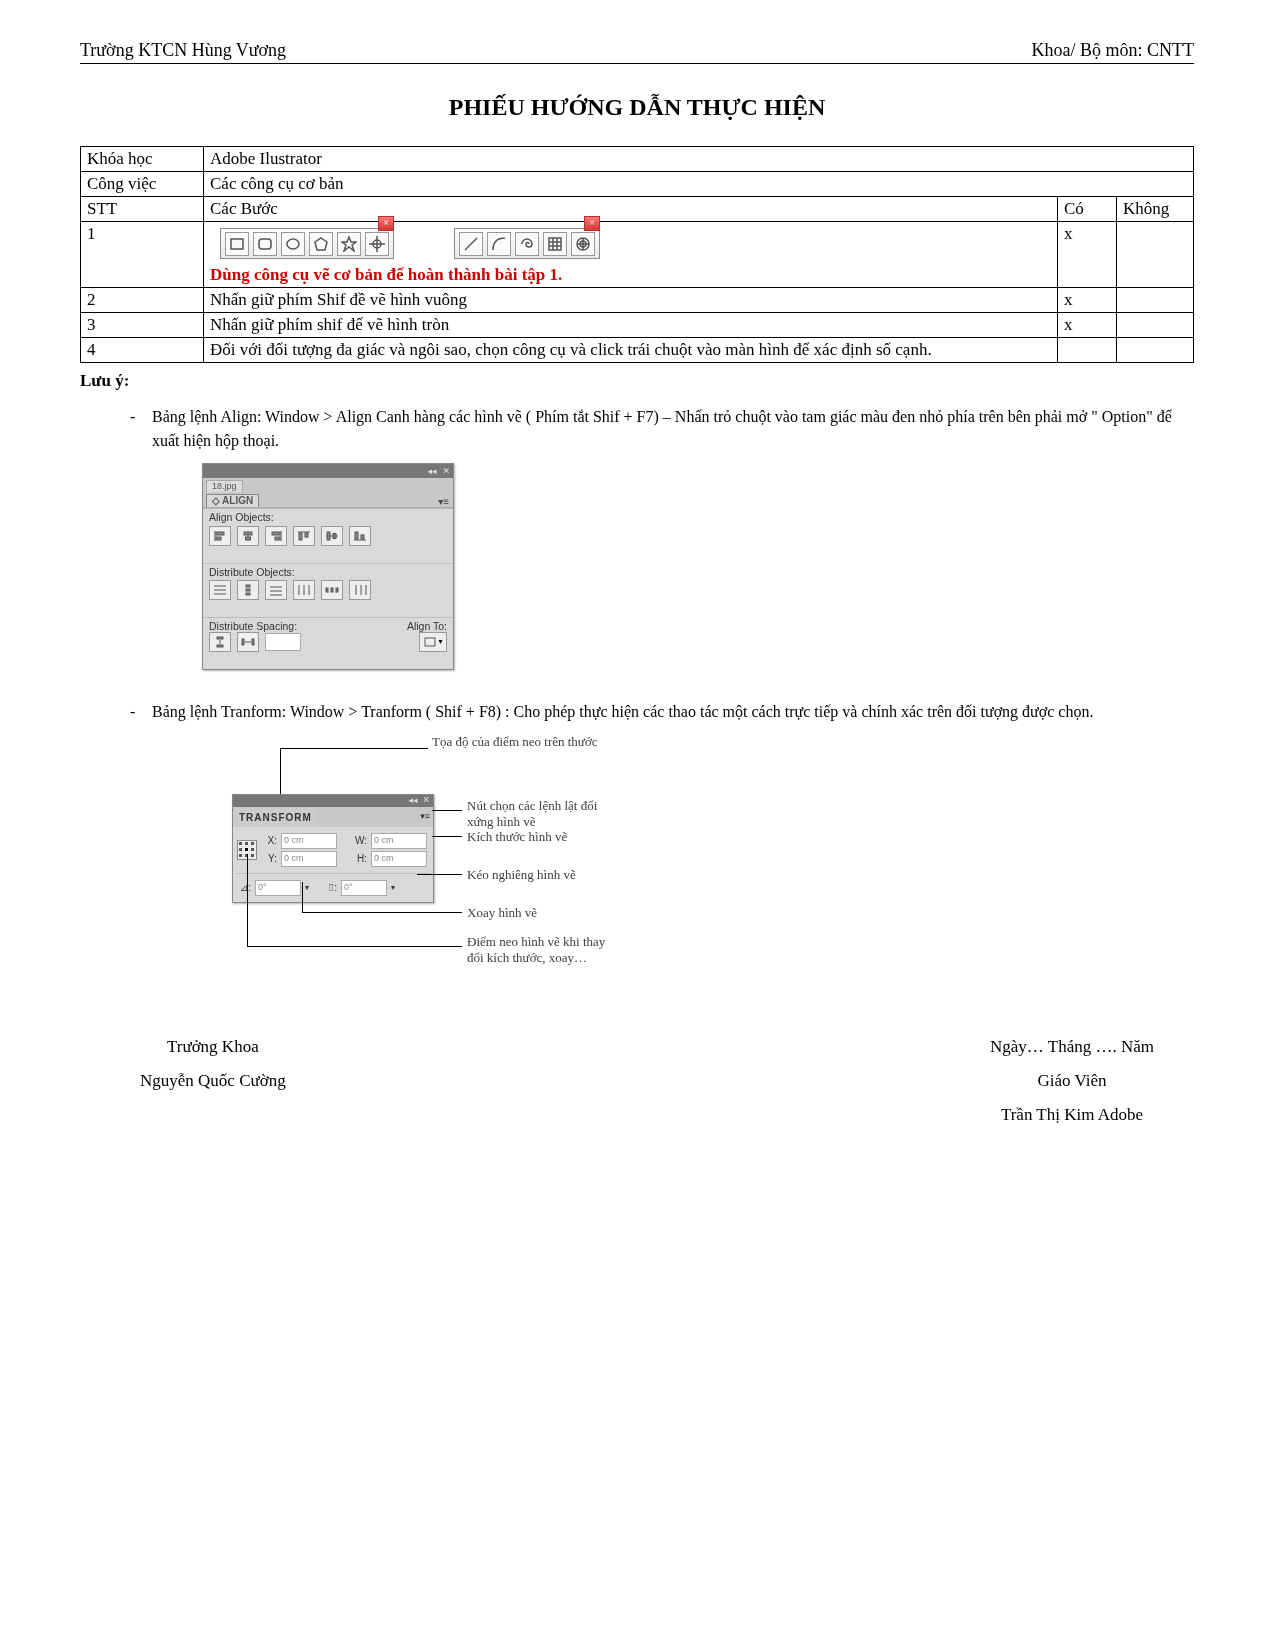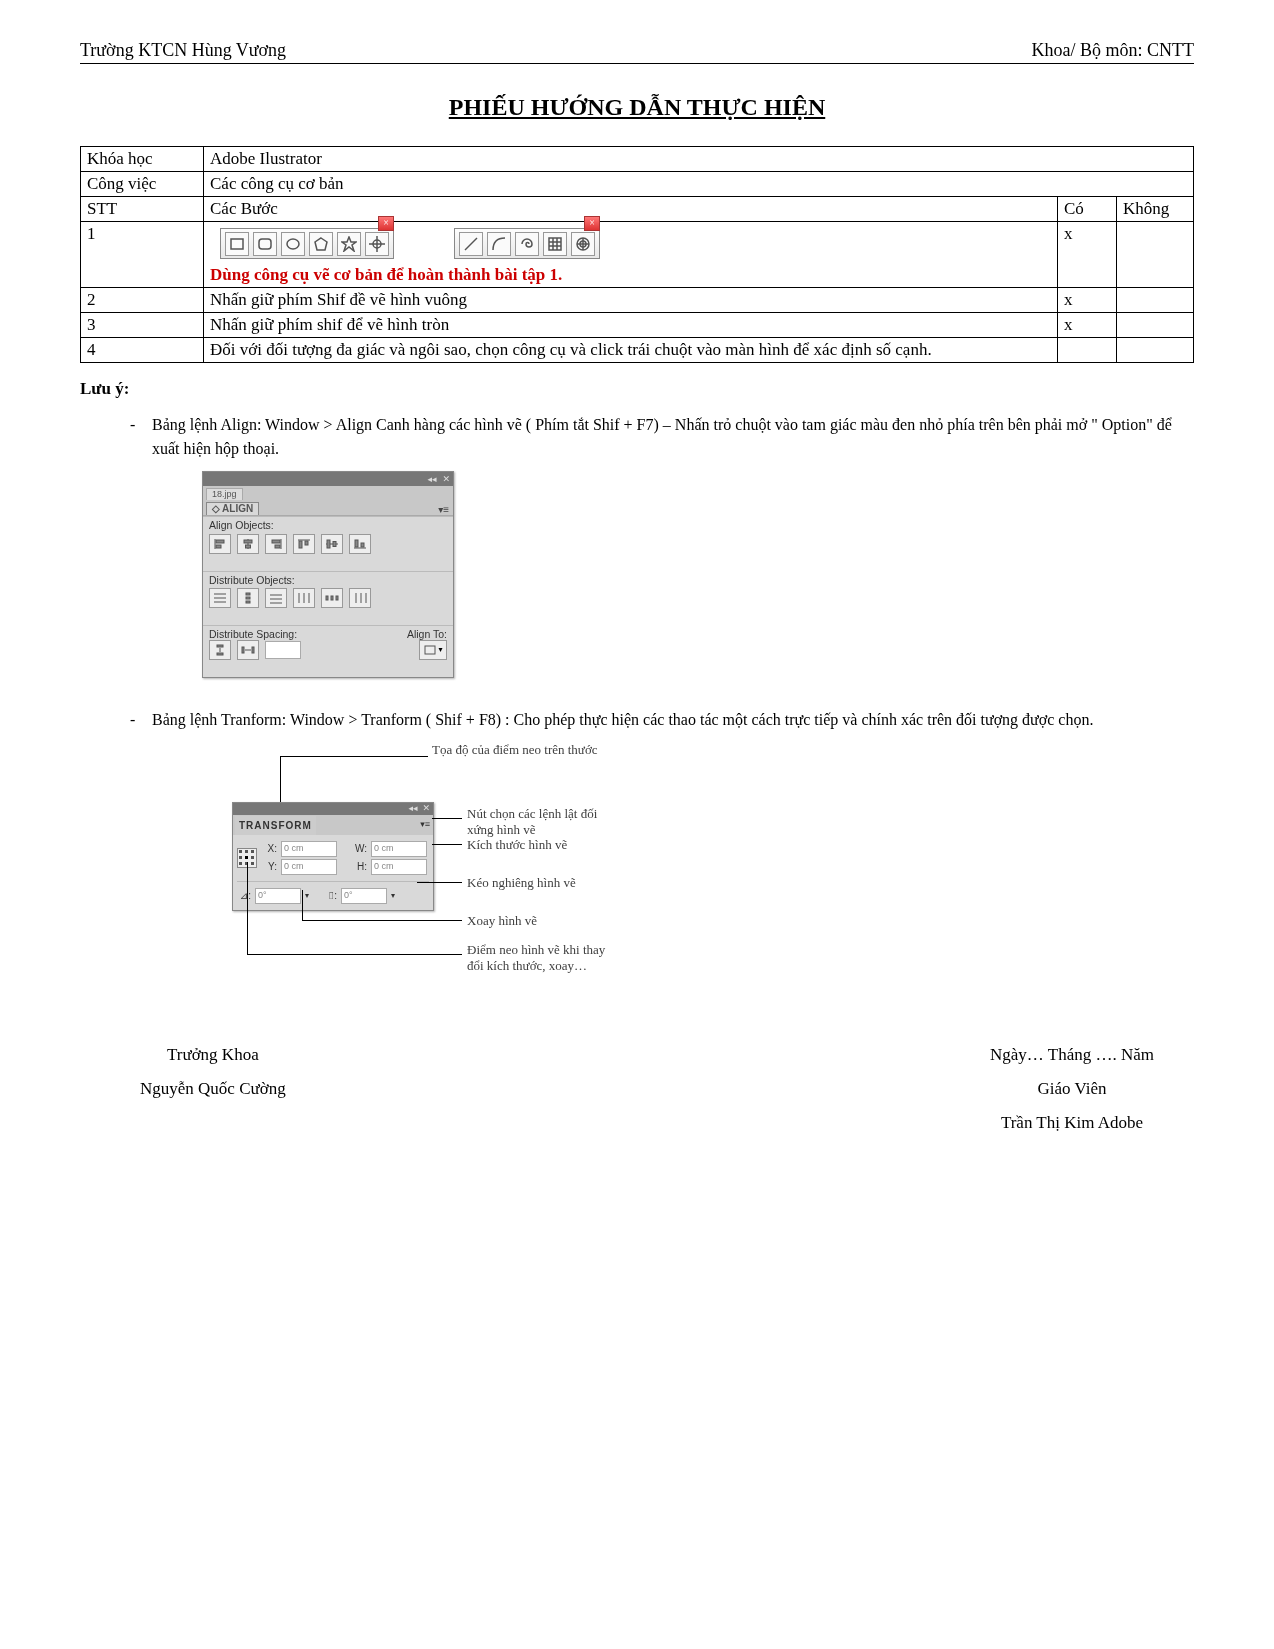--- a/index.html
+++ b/index.html
@@ -18,26 +18,25 @@
     border-bottom: 1.5px solid #000;
     padding-bottom: 2px;
     margin-bottom: 30px;
     font-size: 18px;
   }
   h1.title {
     text-align: center;
     font-size: 24px;
     font-weight: bold;
     margin: 20px 0 25px 0;
-    text-decoration: underline;
   }
   table.main {
     border-collapse: collapse;
     width: 100%;
-    margin-bottom: 16px;
+    margin-bottom: 8px;
   }
   table.main td {
     border: 1px solid #000;
     padding: 2px 6px;
     vertical-align: top;
     font-size: 17px;
   }
   .red-bold {
     color: #c00;
     font-weight: bold;

